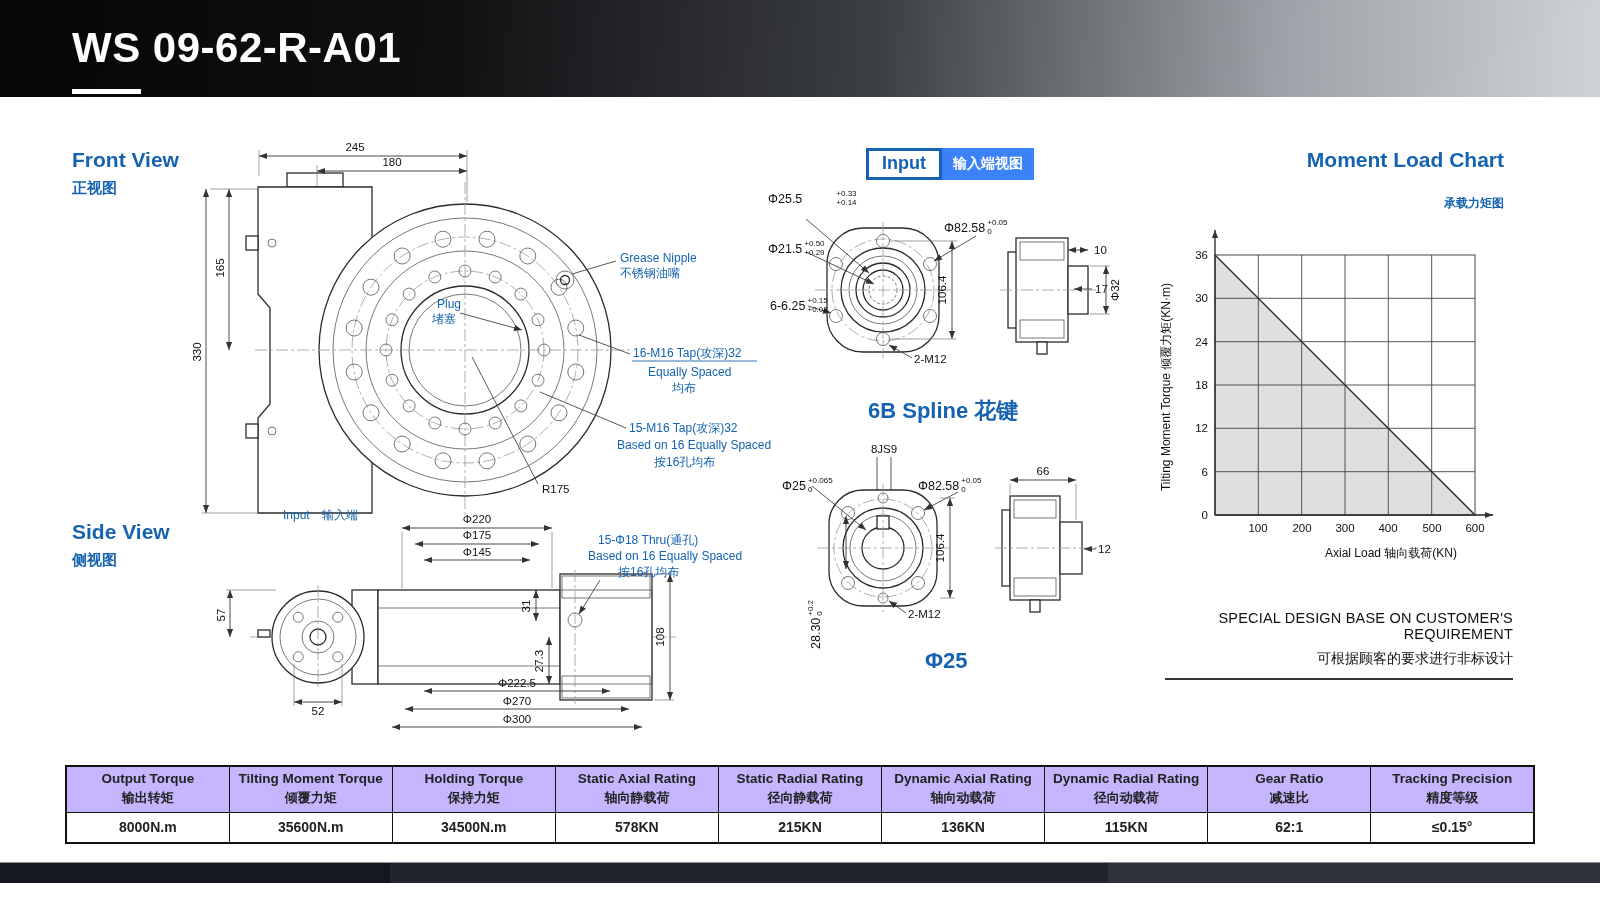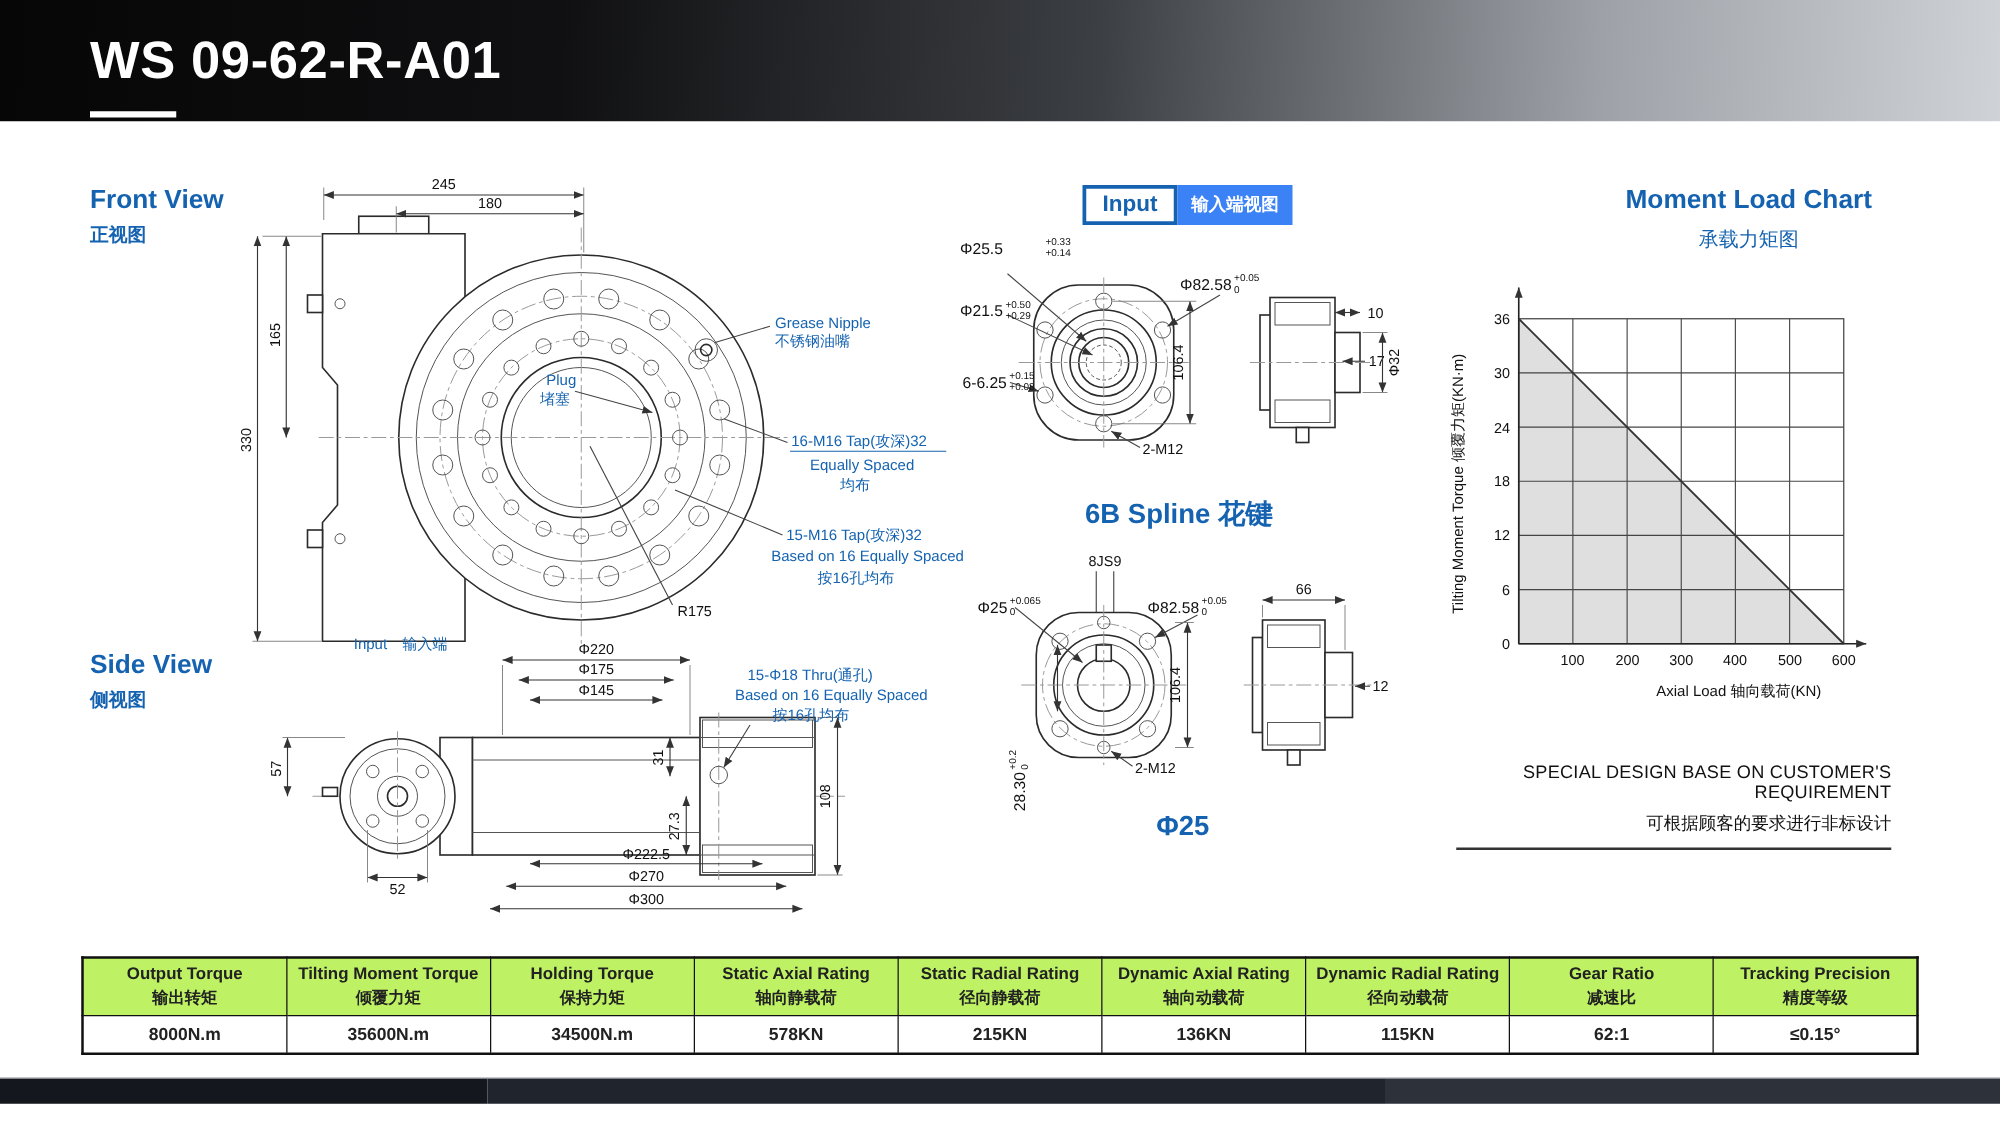--- a/index.html
+++ b/index.html
@@ -41,38 +41,38 @@
   .spline-caption { position:absolute; color:#1563b0; font-size:22px; font-weight:600; z-index:3; }
   .note { position:absolute; left:1165px; top:610px; width:348px; text-align:right; z-index:3; }
   .note .en { font-size:14.5px; font-weight:500; color:#111; letter-spacing:.2px; }
   .note .zh { font-size:14px; color:#111; margin-top:8px; }
   .note .rule { margin-top:10px; border-bottom:2px solid #333; }
 
   .perf-title { position:absolute; left:1000px; top:698px; width:513px; text-align:right; z-index:3; }
   .perf-title .en { font-size:22px; font-weight:700; color:#1563b0; }
   .perf-title .zh { font-size:15px; font-weight:700; color:#1563b0; margin-top:6px; }
 
-  .chart-title { position:absolute; left:1294px; top:148px; width:210px; text-align:center; z-index:3; }
+  .chart-title { position:absolute; left:1294px; top:148px; width:210px; text-align:right; z-index:3; }
   .chart-title .en { font-size:21px; font-weight:700; color:#1563b0; }
-  .chart-title .zh { font-size:16px; font-weight:400; color:#1563b0; margin-top:10px; }
+  .chart-title .zh { font-size:12px; font-weight:700; color:#1563b0; margin-top:23px; }
 
   
   .tol-label { position:absolute; display:flex; align-items:center; font-size:12.5px; color:#111; z-index:3; white-space:nowrap; }
   .tol-label .stack { display:inline-flex; flex-direction:column; font-size:8px; line-height:8.5px; margin-left:2px; }
   .tol-label .stack i { font-style:normal; }
   .tol-label.rot { transform:rotate(-90deg); transform-origin:left bottom; }
 
   
   table.ptable {
     position:absolute; left:65px; top:765px; width:1470px;
     border-collapse:collapse; table-layout:fixed; z-index:3;
     border:2px solid #111; background:#fff;
   }
   .ptable th, .ptable td { border:1px solid #111; text-align:center; vertical-align:middle; }
-  .ptable th { height:46px; background:#bef264; font-weight:700; padding:2px; }
+  .ptable th { height:46px; background:#c4b5fd; font-weight:700; padding:2px; }
   .ptable th .h-en { display:block; font-size:13.5px; }
   .ptable th .h-zh { display:block; font-size:13px; margin-top:3px; }
   .ptable td { height:31px; font-size:14px; font-weight:700; }
 
   
   .footer { position:absolute; left:0; top:862px; width:1600px; height:21px; display:flex; border-top:1px solid #8b9097; z-index:3; }
   .footer .seg1 { width:390px; background:#14171d; }
   .footer .seg2 { width:718px; background:#20242c; }
   .footer .seg3 { width:492px; background:#2c313a; }
 

